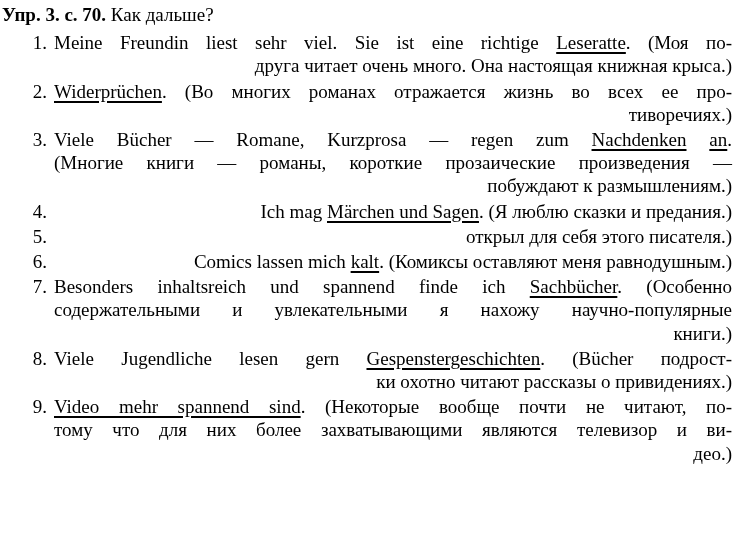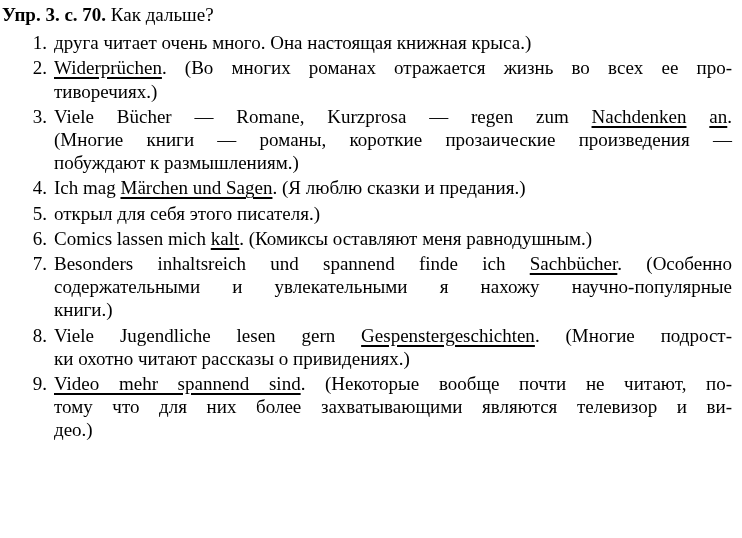--- a/index.html
+++ b/index.html
@@ -46,38 +46,39 @@
     left: 0;
     top: 0;
     width: 45px;
     text-align: right;
   }
   .line {
     text-align: justify;
     text-align-last: justify;
   }
   .line.last {
-    text-align: left;
+    text-align: right;
     text-align-last: auto;
   }
   .u {
     text-decoration: underline;
     text-decoration-thickness: 1.6px;
     text-underline-offset: 3px;
   }
 </style>
 </head>
 <body>
 
 <div class="page">
   <div class="title"><span class="bold">Упр. 3. с. 70.</span> <span>Как дальше?</span></div>
   <div class="list">
       <div class="item">
         <div class="num">1.</div>
         <div class="body">
+          <div class="line"><span>Meine Freundin liest sehr viel. Sie ist eine richtige </span><span class="u">Leseratte</span><span>. (Моя по-</span></div>
           <div class="line last"><span>друга читает очень много. Она настоящая книжная крыса.)</span></div>
         </div>
       </div>
       <div class="item">
         <div class="num">2.</div>
         <div class="body">
           <div class="line"><span class="u">Widerprüchen</span><span>. (Во многих романах отражается жизнь во всех ее про-</span></div>
           <div class="line last"><span>тиворечиях.)</span></div>
         </div>
       </div>
@@ -111,21 +112,21 @@
         <div class="num">7.</div>
         <div class="body">
           <div class="line"><span>Besonders inhaltsreich und spannend finde ich </span><span class="u">Sachbücher</span><span>. (Особенно</span></div>
           <div class="line"><span>содержательными и увлекательными я нахожу научно-популярные</span></div>
           <div class="line last"><span>книги.)</span></div>
         </div>
       </div>
       <div class="item">
         <div class="num">8.</div>
         <div class="body">
-          <div class="line"><span>Viele Jugendliche lesen gern </span><span class="u">Gespenstergeschichten</span><span>. (Многие подрост-</span></div>
+          <div class="line"><span>Viele Jugendliche lesen gern </span><span class="u">Gespenstergeschichten</span><span>. (Bücher подрост-</span></div>
           <div class="line last"><span>ки охотно читают рассказы о привидениях.)</span></div>
         </div>
       </div>
       <div class="item">
         <div class="num">9.</div>
         <div class="body">
           <div class="line"><span class="u">Video mehr spannend sind</span><span>. (Некоторые вообще почти не читают, по-</span></div>
           <div class="line"><span>тому что для них более захватывающими являются телевизор и ви-</span></div>
           <div class="line last"><span>део.)</span></div>
         </div>

